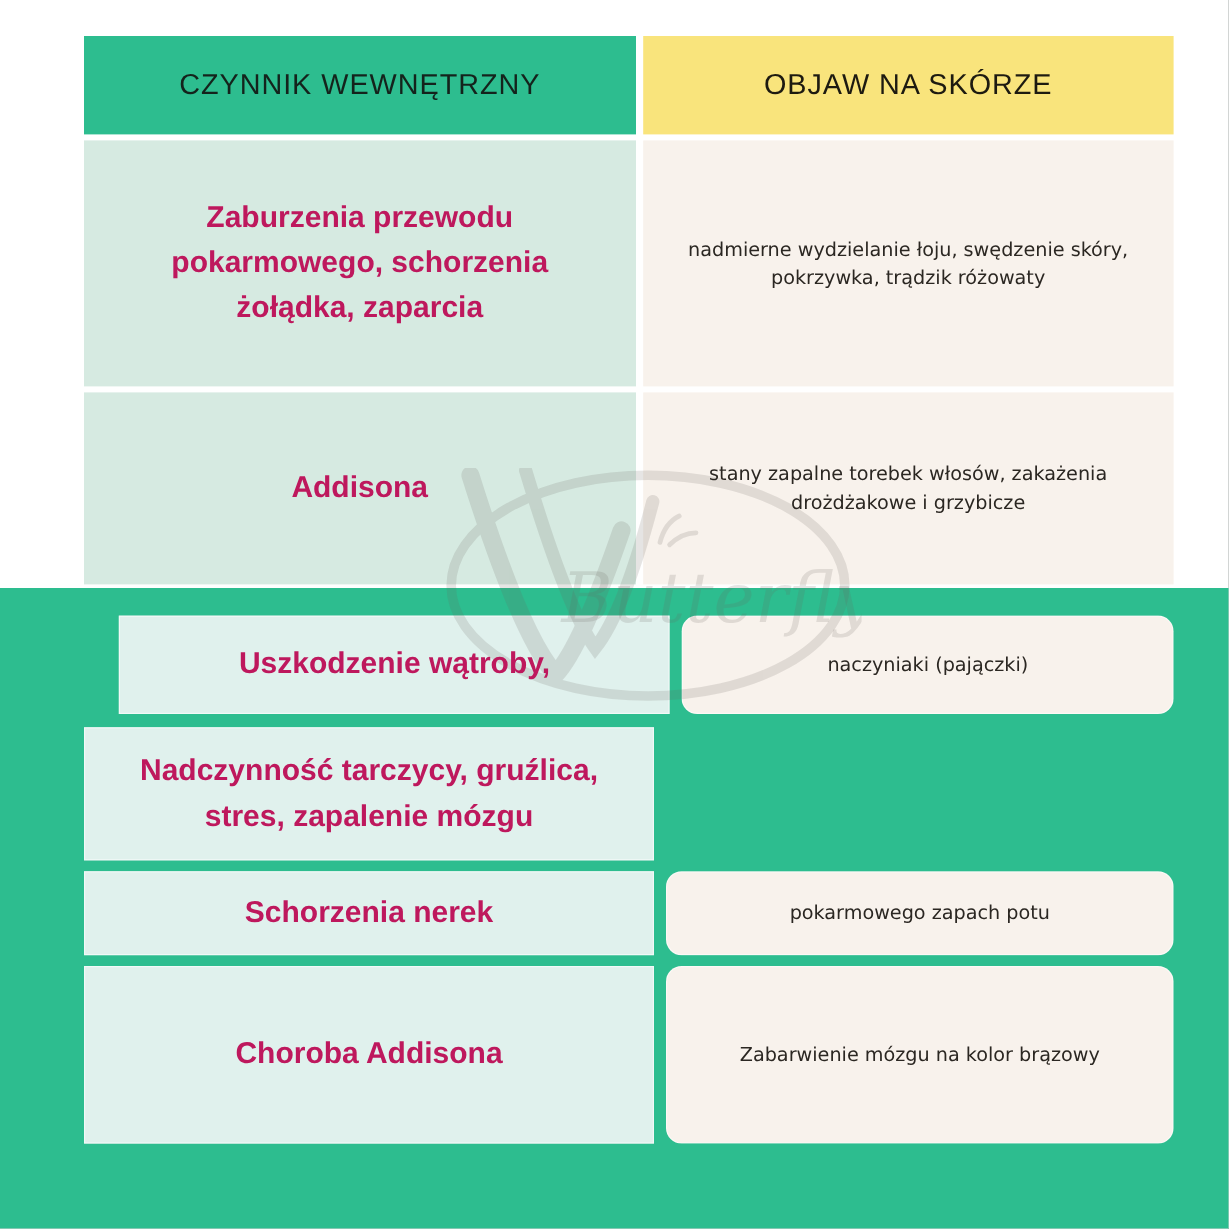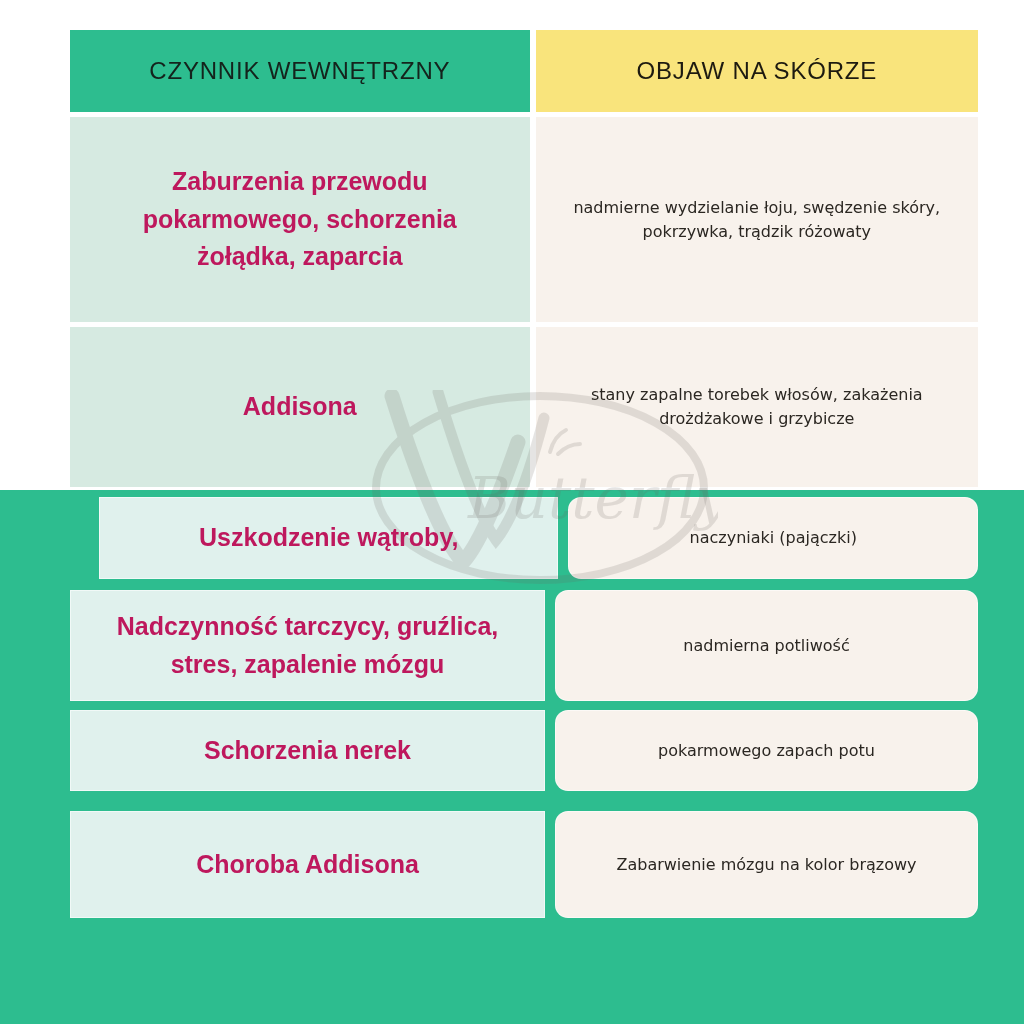--- a/index.html
+++ b/index.html
@@ -61,24 +61,24 @@
     font-family:"DejaVu Sans", sans-serif;
     font-weight:400;
     font-size:16px;
     line-height:1.5;
     color:#2b2722;
     background:var(--cream, #f8f2ec);
     padding:0 32px;
   }
   #rows .row:nth-child(1) { margin-top:5px;  height:205px; }
   #rows .row:nth-child(2) { margin-top:5px;  height:160px; }
-  #rows .row:nth-child(3) { margin-top:10px; height:82px;padding-left:29px;  }
+  #rows .row:nth-child(3) { margin-top:26px; height:82px;padding-left:29px;  }
   #rows .row:nth-child(4) { margin-top:11px; height:111px; }
-  #rows .row:nth-child(5) { margin-top:9px;  height:81px;  }
-  #rows .row:nth-child(6) { margin-top:20px;  height:107px; }
+  #rows .row:nth-child(5) { margin-top:9px;  height:70px;  }
+  #rows .row:nth-child(6) { margin-top:9px;  height:148px; }
   #rows .row:nth-child(-n+2) .factor-cell { background:var(--mint-top, #d6eae1); }
   #rows .row:nth-child(n+3)  .factor-cell { background:var(--mint-bottom, #e0f1ed); }
   #rows .row:nth-child(n+3)  .left-col  { width:475px; }
   #rows .row:nth-child(n+3)  .right-col { width:423px; margin-left:10px;border-radius:13px; }
   #rows .row:nth-child(n+3)  .cell { border:1px solid rgba(255,255,255,0.55); }
 
   
   .watermark {
     position:absolute;
     left:368px;
@@ -128,23 +128,20 @@
       </div>
       <div class="cell right-col symptom-cell">
         <span class="txt symptom-txt">naczyniaki (pajączki)</span>
       </div>
     </div>
 
     <div class="row">
       <div class="cell left-col factor-cell">
         <span class="txt factor-txt">Nadczynność tarczycy, gruźlica, stres, zapalenie mózgu</span>
       </div>
-      <div class="cell right-col symptom-cell">
-        <span class="txt symptom-txt">nadmierna potliwość</span>
-      </div>
     </div>
 
     <div class="row">
       <div class="cell left-col factor-cell">
         <span class="txt factor-txt">Schorzenia nerek</span>
       </div>
       <div class="cell right-col symptom-cell">
         <span class="txt symptom-txt">pokarmowego zapach potu</span>
       </div>
     </div>

